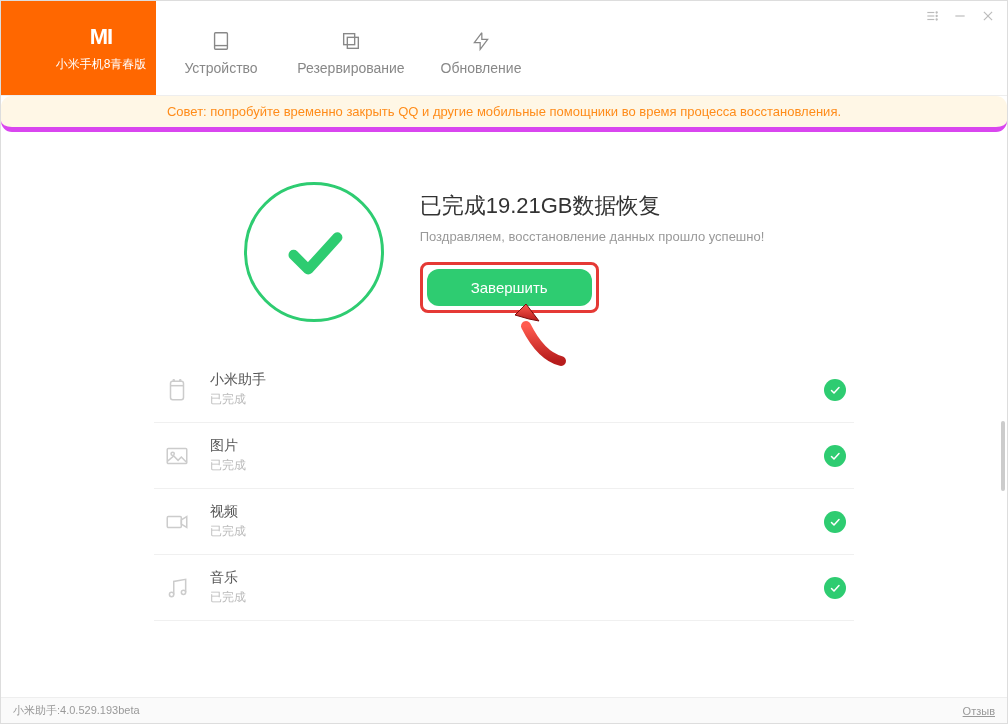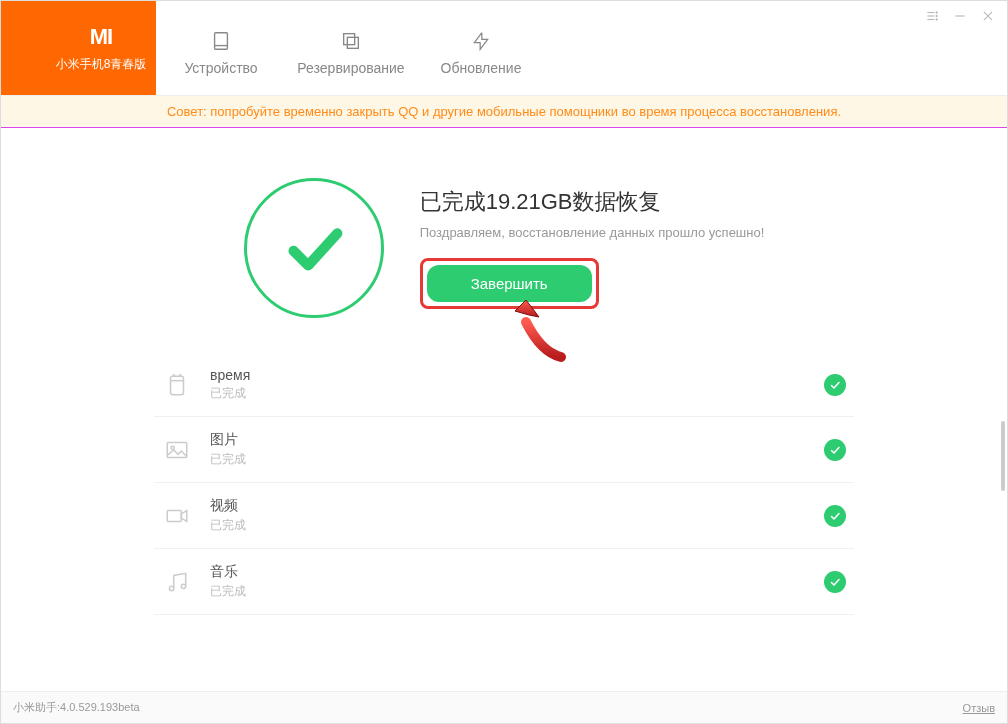--- a/index.html
+++ b/index.html
@@ -68,25 +68,26 @@
     top: 8px; right: 12px;
     display: flex;
     gap: 14px;
     color: #bbb;
     font-size: 14px;
   }
   .window-controls span { cursor: pointer; }
   
   .tip-bar {
     background: #fff7e6;
-    border-bottom: 1px solid #d946ef;
+    border-bottom: 5px solid #d946ef;
     color: #ff8c1a;
     text-align: center;
     padding: 8px 0;
     font-size: 13px;
+    border-radius: 11px;
   }
   
   .success-area {
     display: flex;
     justify-content: center;
     align-items: center;
     padding: 50px 0 35px 0;
     gap: 36px;
   }
   .check-circle {
@@ -156,21 +157,21 @@
     width: 22px; height: 22px;
     background: #2ecc71;
     border-radius: 50%;
     display: flex; align-items: center; justify-content: center;
   }
   .row-status svg { stroke: #fff; stroke-width: 3; fill: none; stroke-linecap: round; stroke-linejoin: round; }
   
   .footer {
     position: absolute;
     bottom: 0; left: 0; right: 0;
-    height: 32px;
+    height: 26px;
     border-top: 1px solid #eee;
     background: #fafafa;
     display: flex;
     align-items: center;
     padding: 0 12px;
     font-size: 11px;
     color: #999;
   }
   .footer .feedback {
     margin-left: auto;
@@ -279,21 +280,21 @@
   <div class="list-row">
     <span class="row-icon">
       <svg width="26" height="26" viewBox="0 0 24 24">
           <rect x="6" y="4" width="12" height="17" rx="2"></rect>
           <line x1="6" y1="8" x2="18" y2="8"></line>
           <circle cx="9" cy="3" r="0.5"></circle>
           <circle cx="15" cy="3" r="0.5"></circle>
         </svg>
     </span>
     <div class="row-text">
-      <div class="title">время</div>
+      <div class="title">小米助手</div>
       <div class="sub">已完成</div>
     </div>
     <span class="row-status">
       <svg width="12" height="12" viewBox="0 0 24 24">
           <polyline points="5 13 10 18 20 7"></polyline>
         </svg>
     </span>
   </div>
 
   <div class="list-row">

